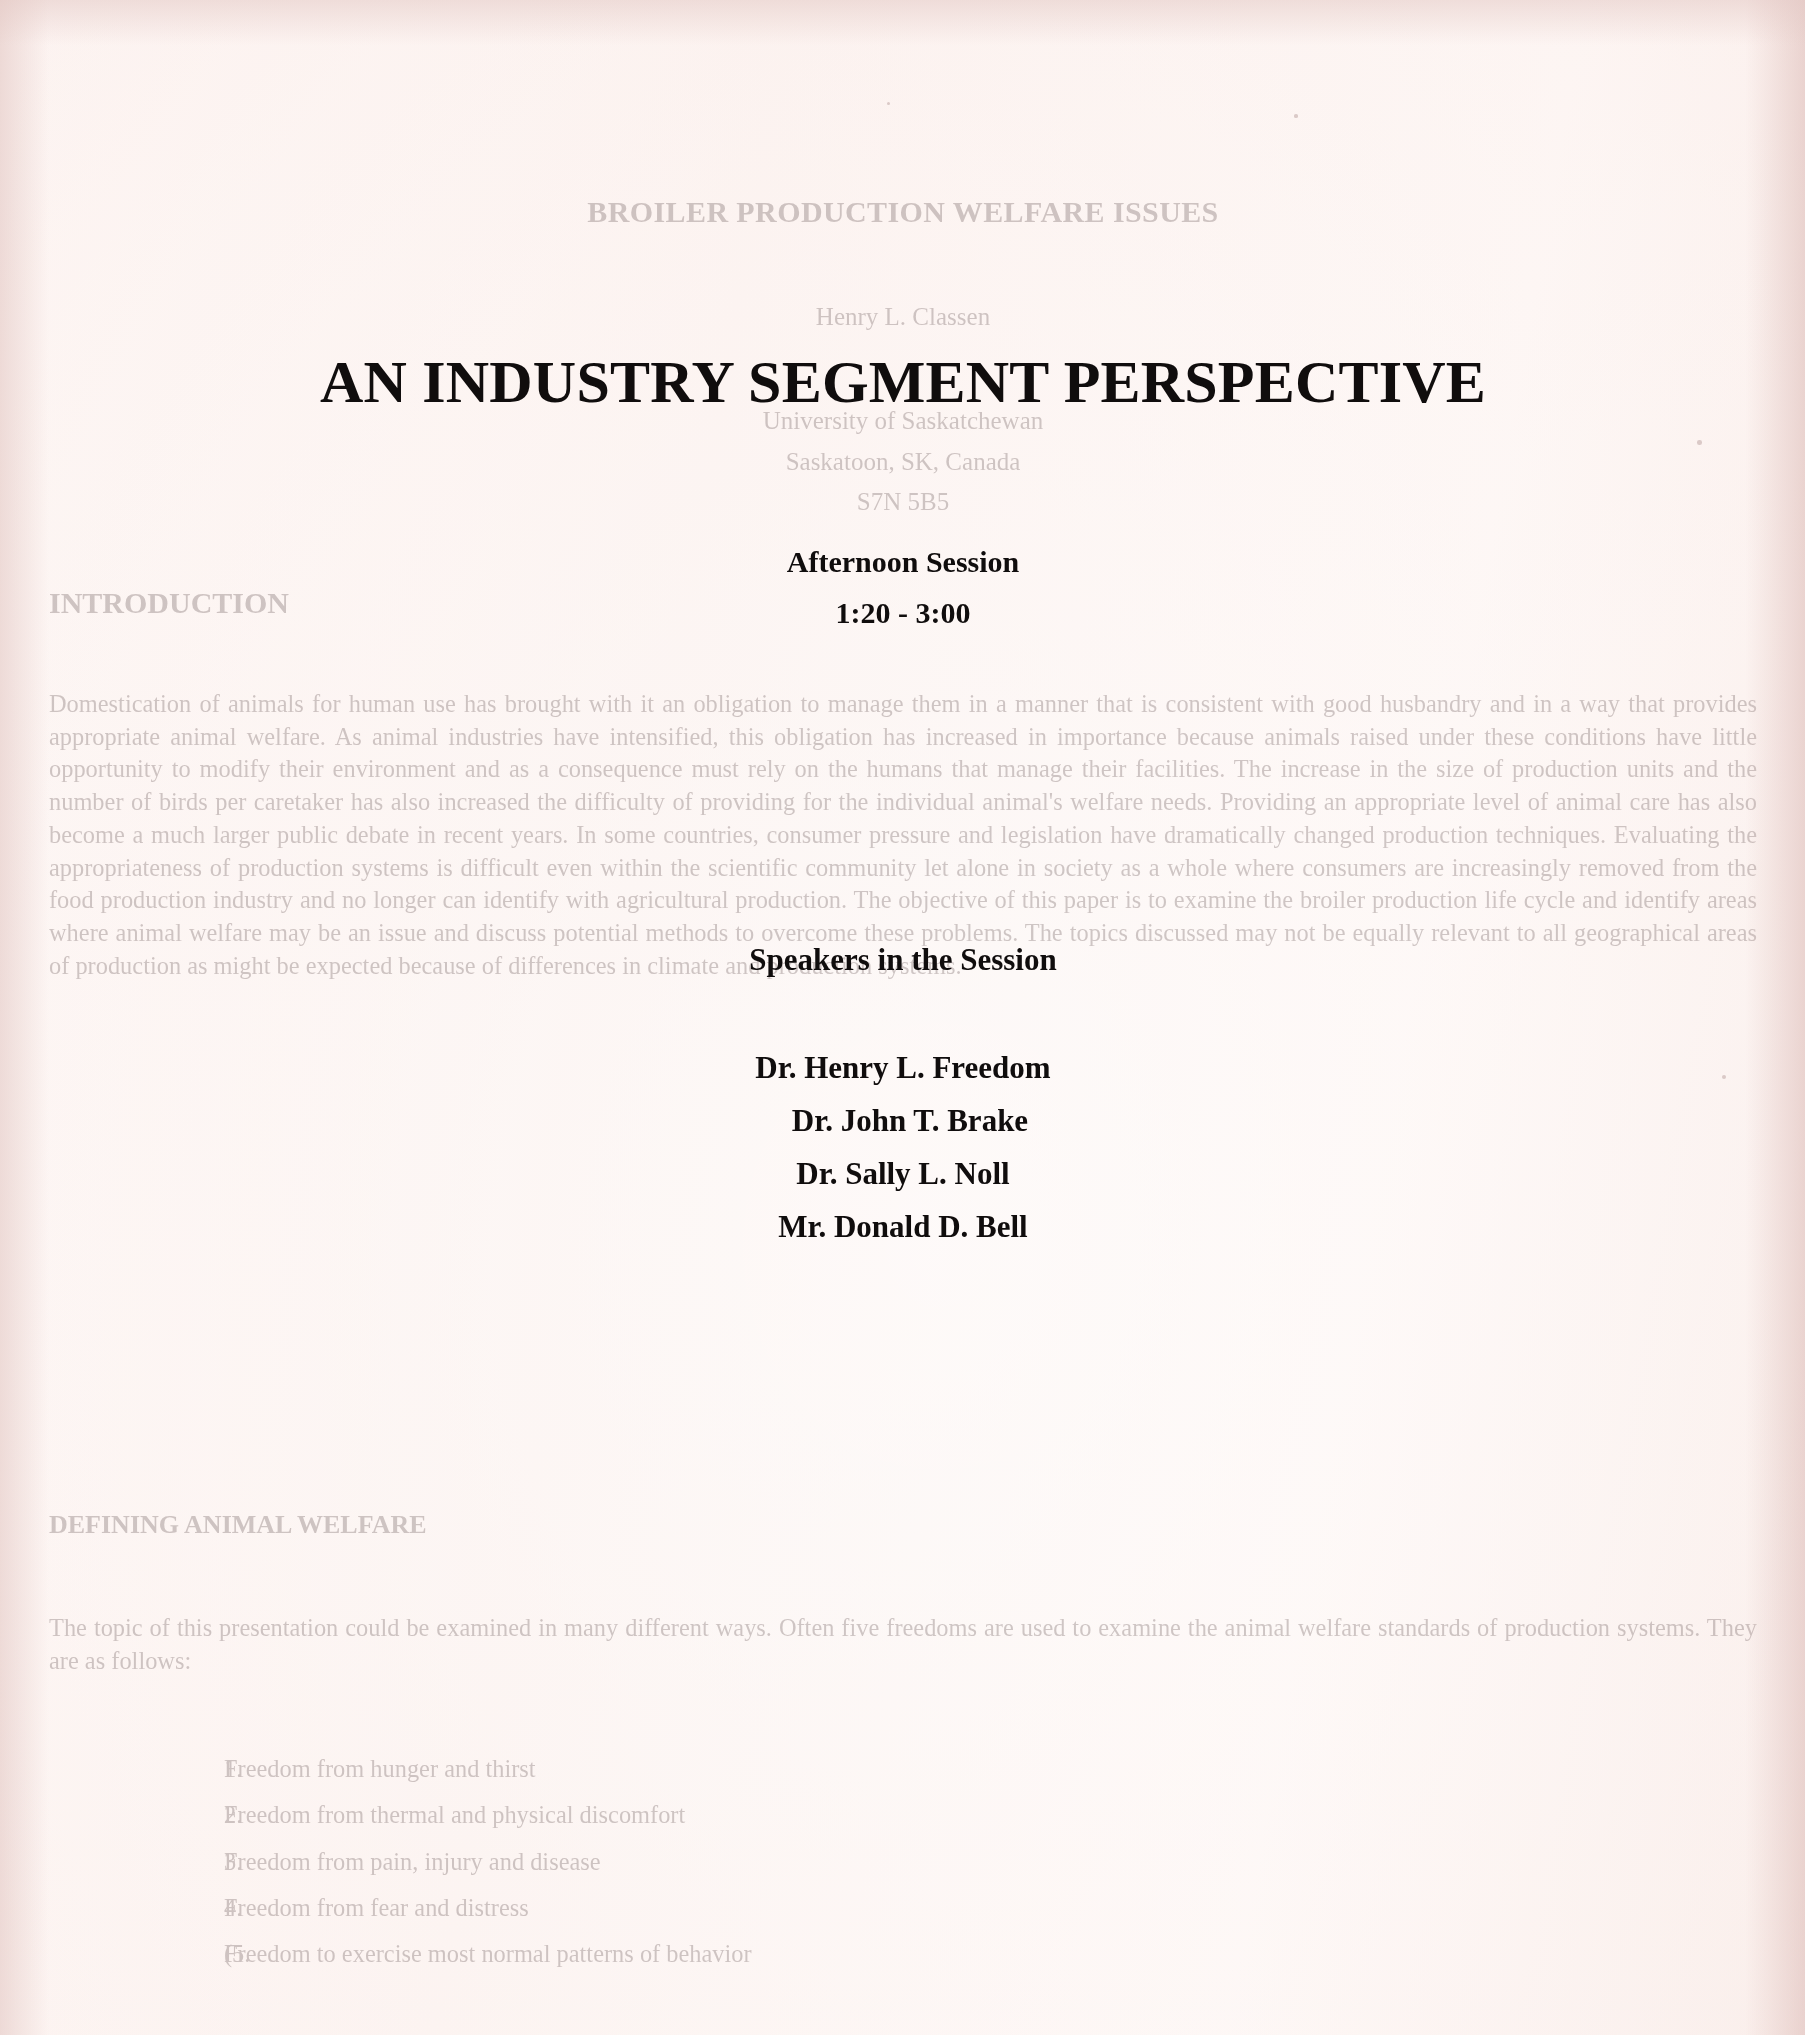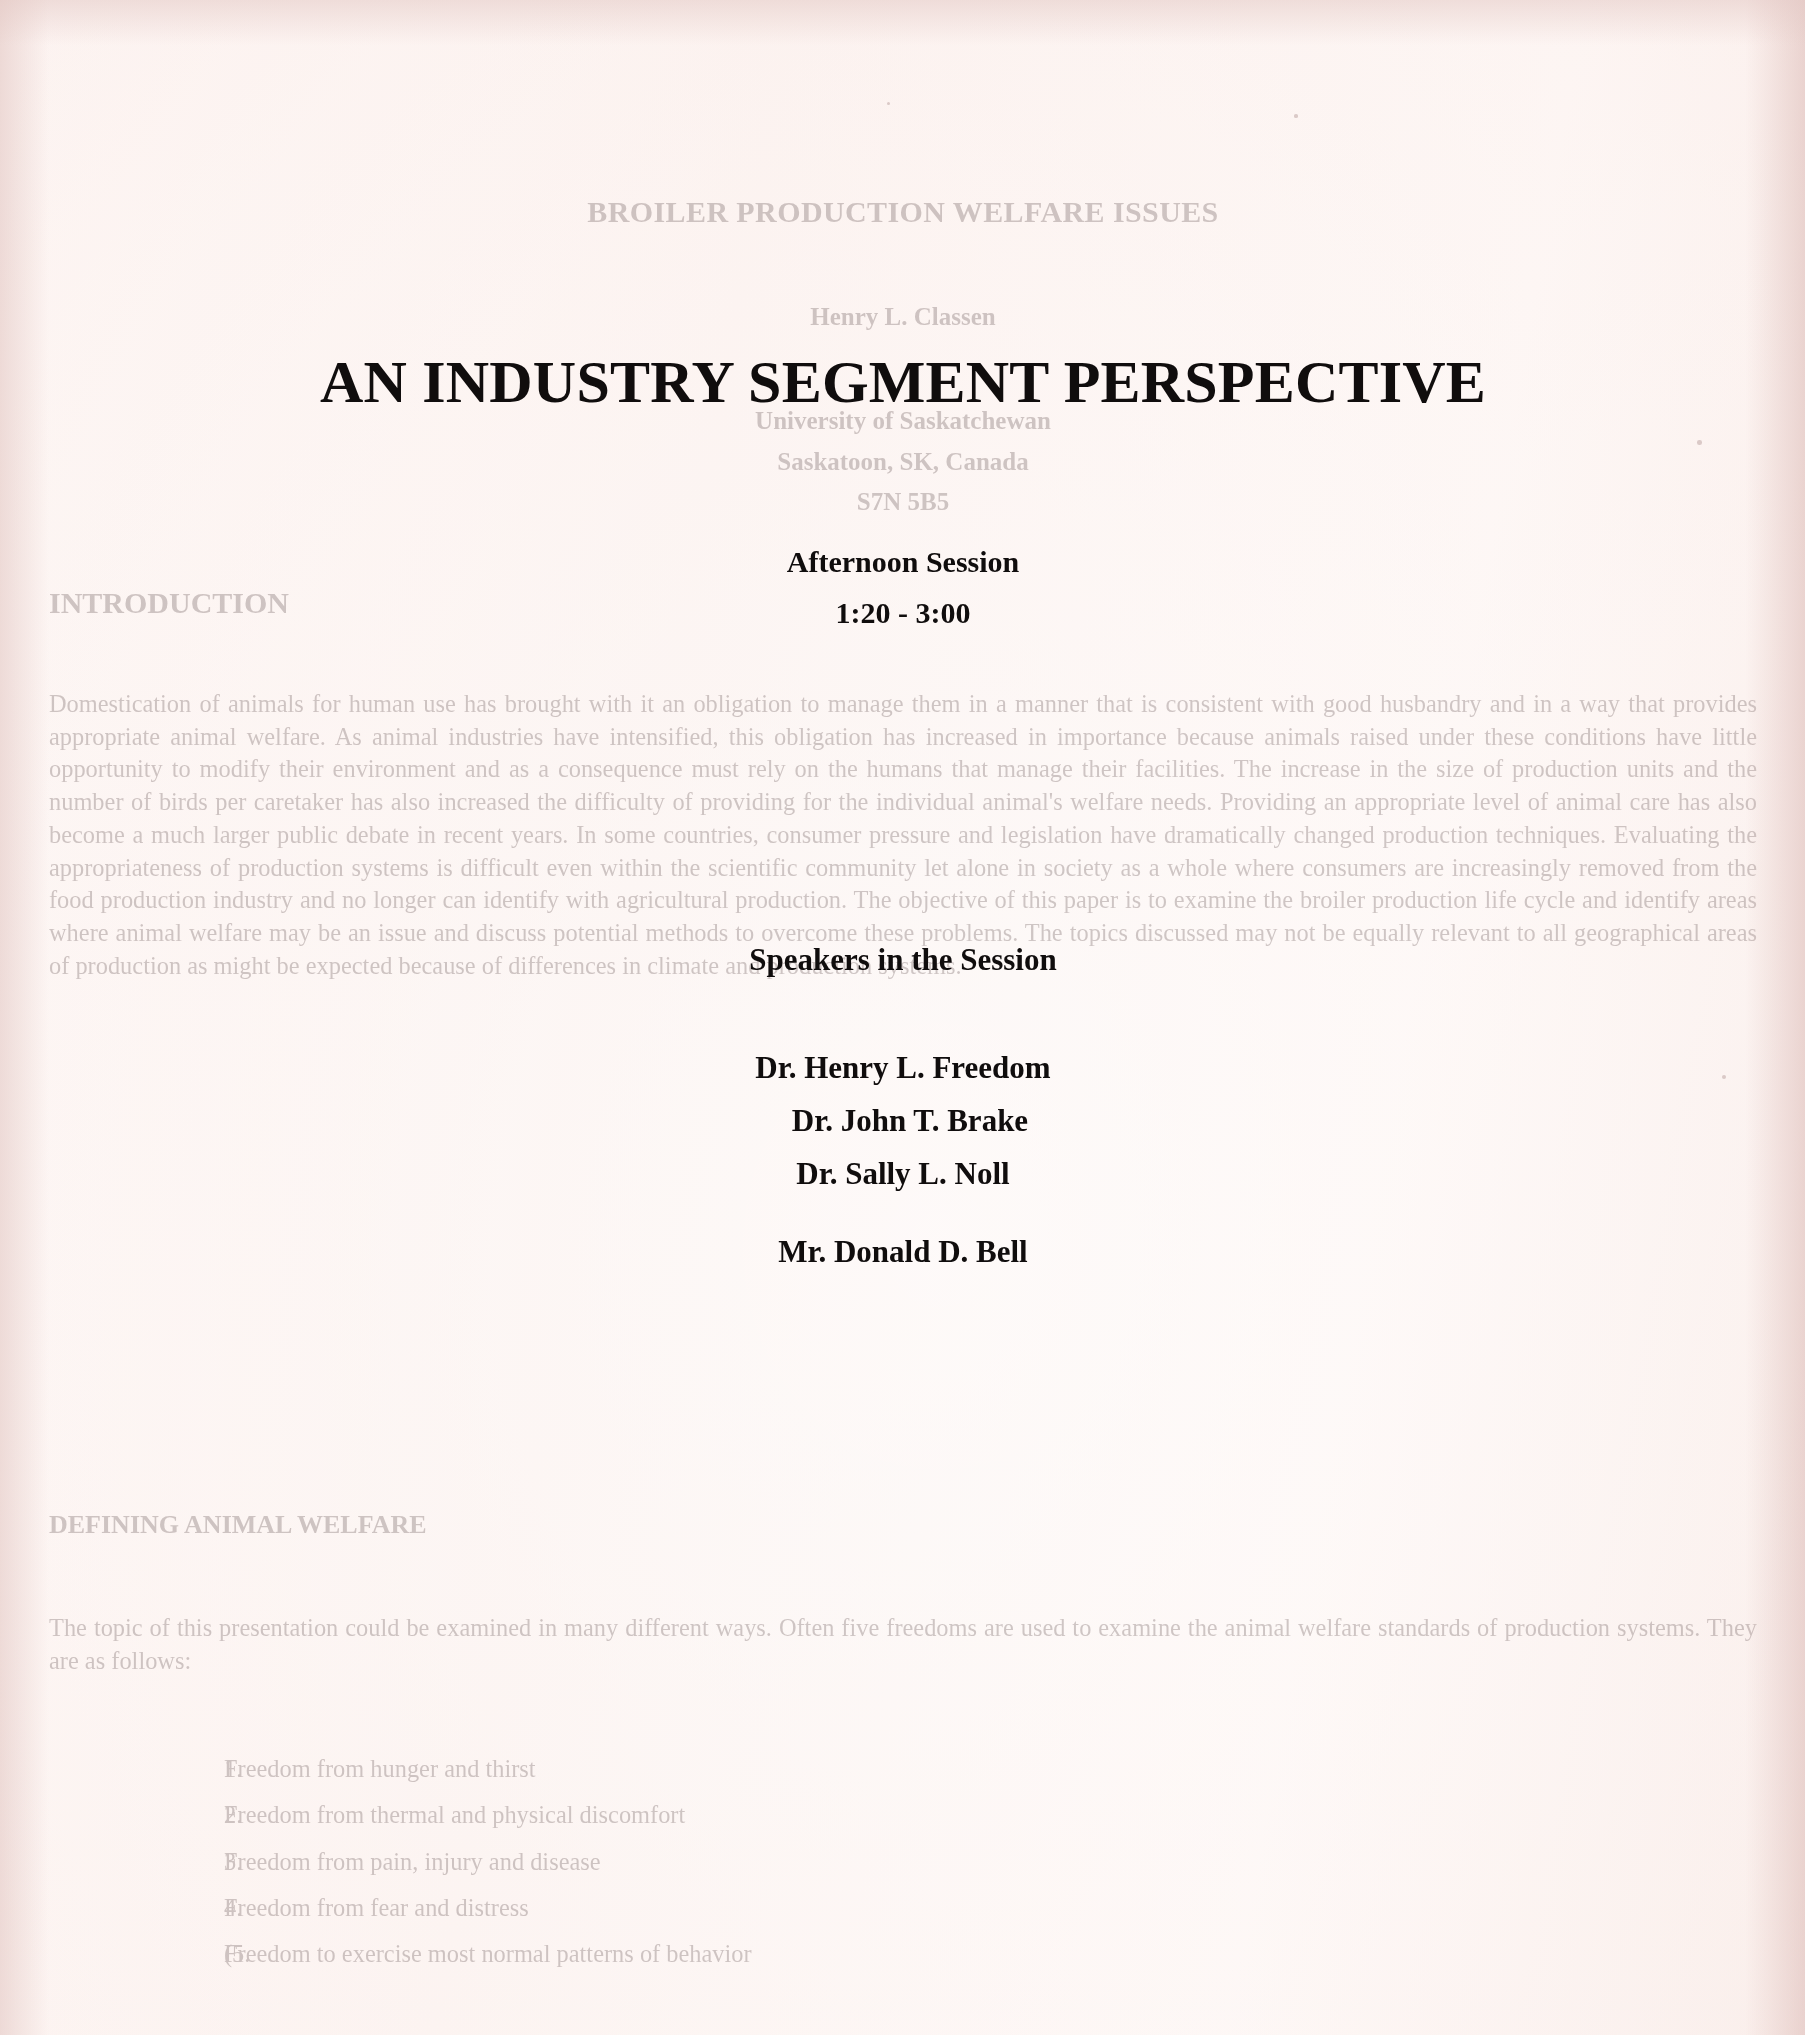--- a/index.html
+++ b/index.html
@@ -74,21 +74,20 @@
   }
   .bleed .bl-head {
     position: absolute;
     left: 49px;
     font-weight: bold;
   }
   .bleed .bl-center {
     position: absolute;
     width: 100%;
     text-align: center;
-    font-weight: bold;
   }
   .bleed .bl-list {
     position: absolute;
     left: 49px;
     right: 49px;
   }
   .bleed .bl-list .row {
     display: flex;
     line-height: 1.9;
   }
@@ -192,21 +191,21 @@
     <div class="line main-title" style="top:348px;">AN INDUSTRY SEGMENT PERSPECTIVE</div>
 
     <div class="line sub-line" style="top:545px;">Afternoon Session</div>
     <div class="line sub-line" style="top:596px;">1:20 - 3:00</div>
 
     <div class="line speakers-head" style="top:942px;">Speakers in the Session</div>
 
     <div class="line speaker" style="top:1050px;">Dr. Henry L. Freedom</div>
     <div class="line speaker" style="top:1103px;margin-left:7px;">Dr. John T. Brake</div>
     <div class="line speaker" style="top:1156px;">Dr. Sally L. Noll</div>
-    <div class="line speaker" style="top:1209px;margin-top:25px;">Mr. Donald D. Bell</div>
+    <div class="line speaker" style="top:1209px;">Mr. Donald D. Bell</div>
 
   </div>
 
   <div class="speck" style="left:1294px; top:114px; width:3.7px; height:3.7px;"></div>
   <div class="speck" style="left:1697px; top:440px; width:4.5px; height:4.5px;"></div>
   <div class="speck" style="left:1722px; top:1075px; width:4.1px; height:4.1px;"></div>
   <div class="speck" style="left:887px; top:102px; width:3.3px; height:3.3px;"></div>
 
   <div class="edge-left"></div>
   <div class="edge-right"></div>

